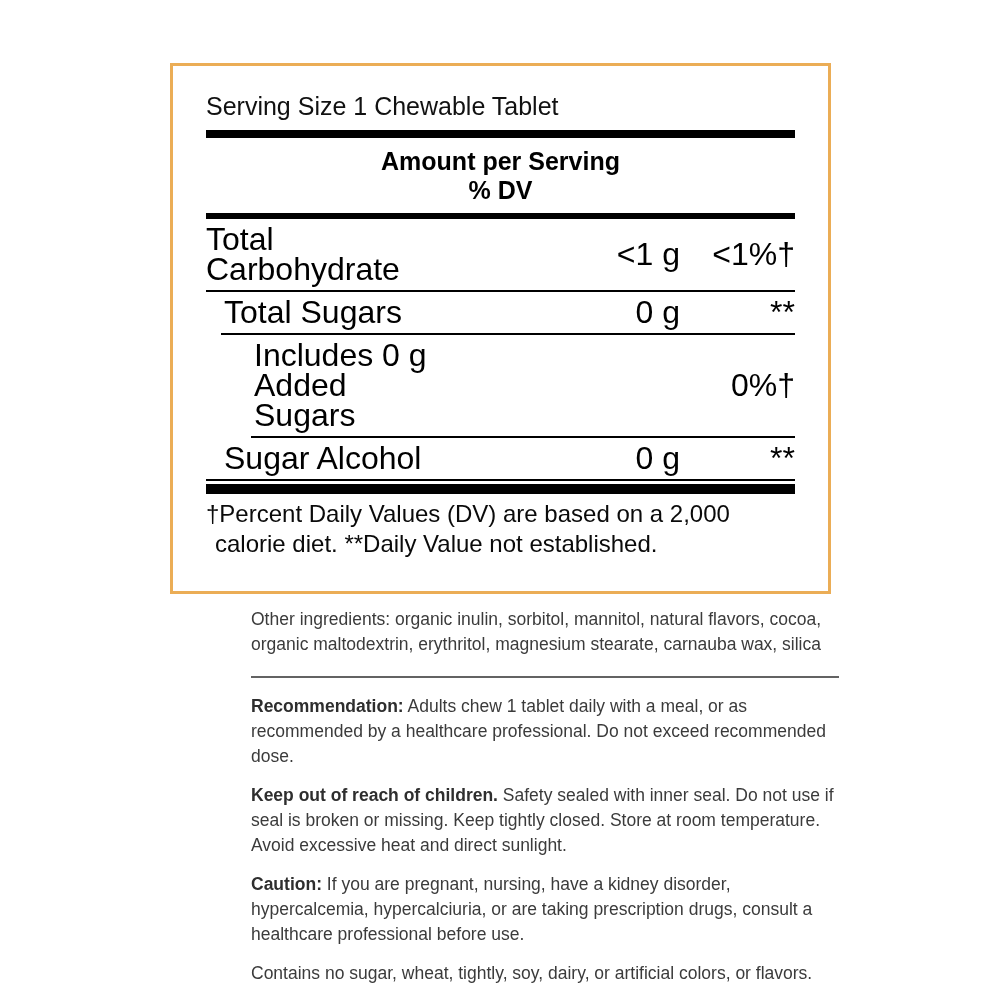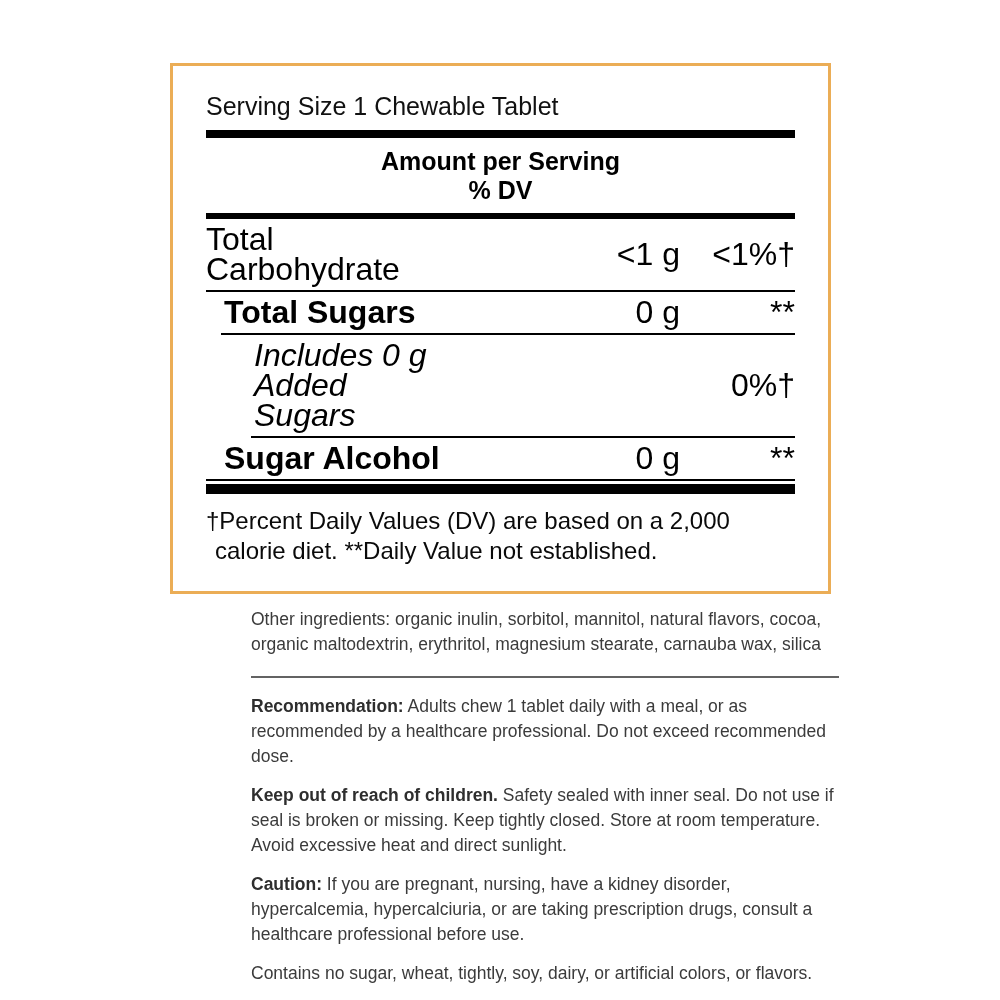--- a/index.html
+++ b/index.html
@@ -56,33 +56,33 @@
   .row {
     display: flex;
     align-items: center;
     padding: 5px 0 6px 0;
     font-size: 32px;
     line-height: 30px;
   }
   .row .name { flex: 1 1 auto; }
   .row .amount { flex: 0 0 230px; text-align: right; white-space: nowrap; }
   .row .dv { flex: 0 0 115px; text-align: right; white-space: nowrap; }
-  .indent-1 { padding-left: 18px; font-weight: bold; }
-  .indent-2 { padding-left: 48px; font-style: italic; }
+  .indent-1 { padding-left: 18px; }
+  .indent-2 { padding-left: 48px; }
 
   .row-multi { align-items: flex-start; padding: 6px 0 4px 0; }
   .row-multi .name-block { flex: 1 1 auto; }
   .name-detail { padding-left: 15px; }
 
   .divider { border-top: 2px solid #000; height: 0; }
   .div-1 { margin-left: 15px; }
   .div-2 { margin-left: 45px; }
 
   .footnote {
-    margin-top: 12px;
+    margin-top: 5px;
     font-size: 24px;
     line-height: 30px;
     color: #0a0a0a;
   }
   .footnote .fn-line2 { padding-left: 9px; }
 
   
   .info {
     position: absolute;
     left: 207px; top: 607px;

